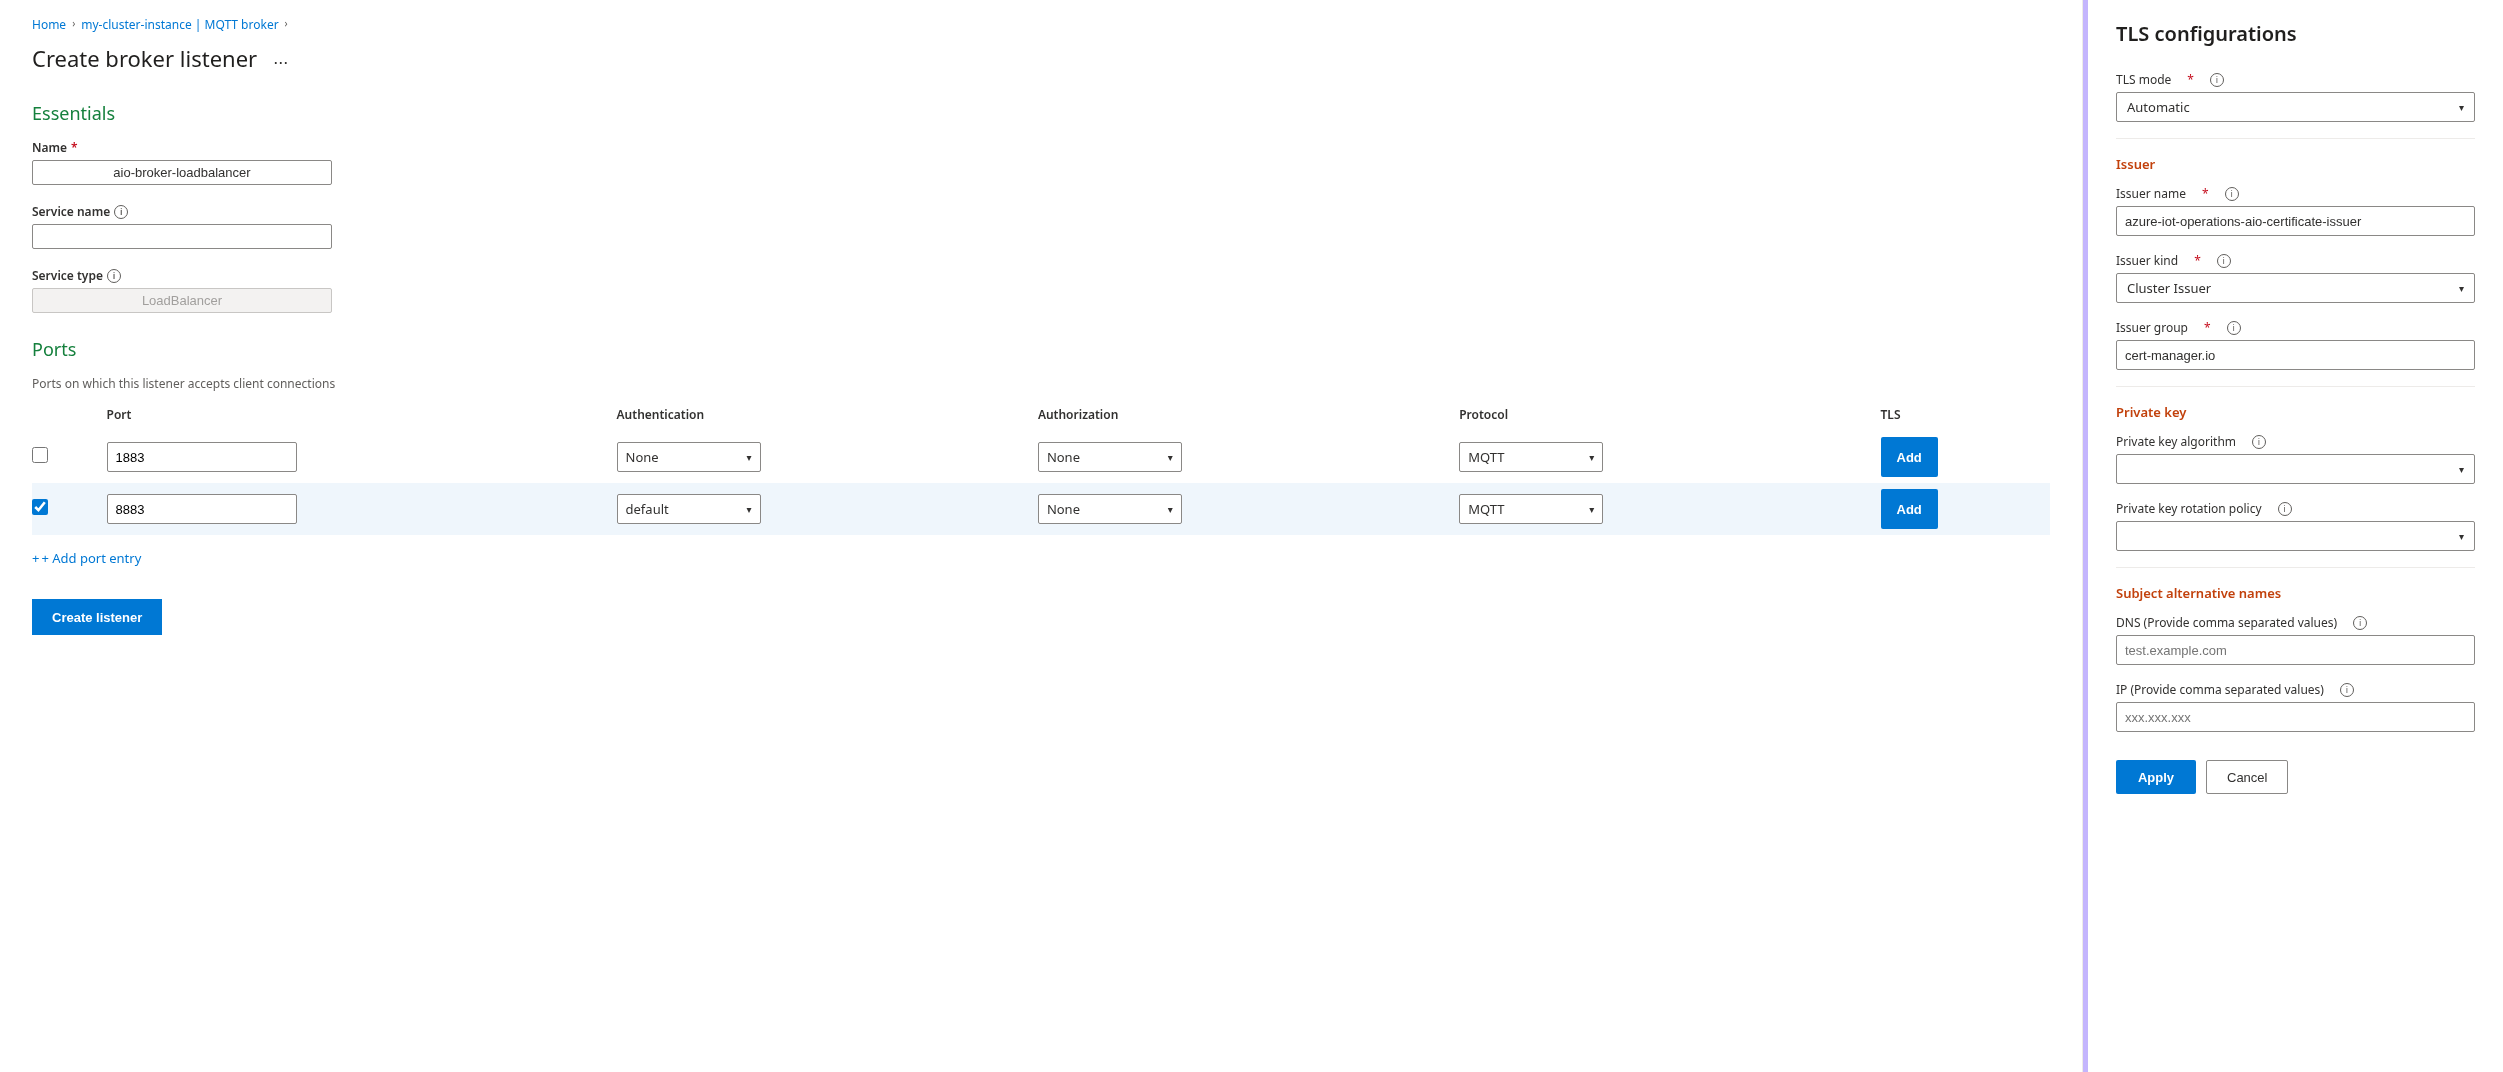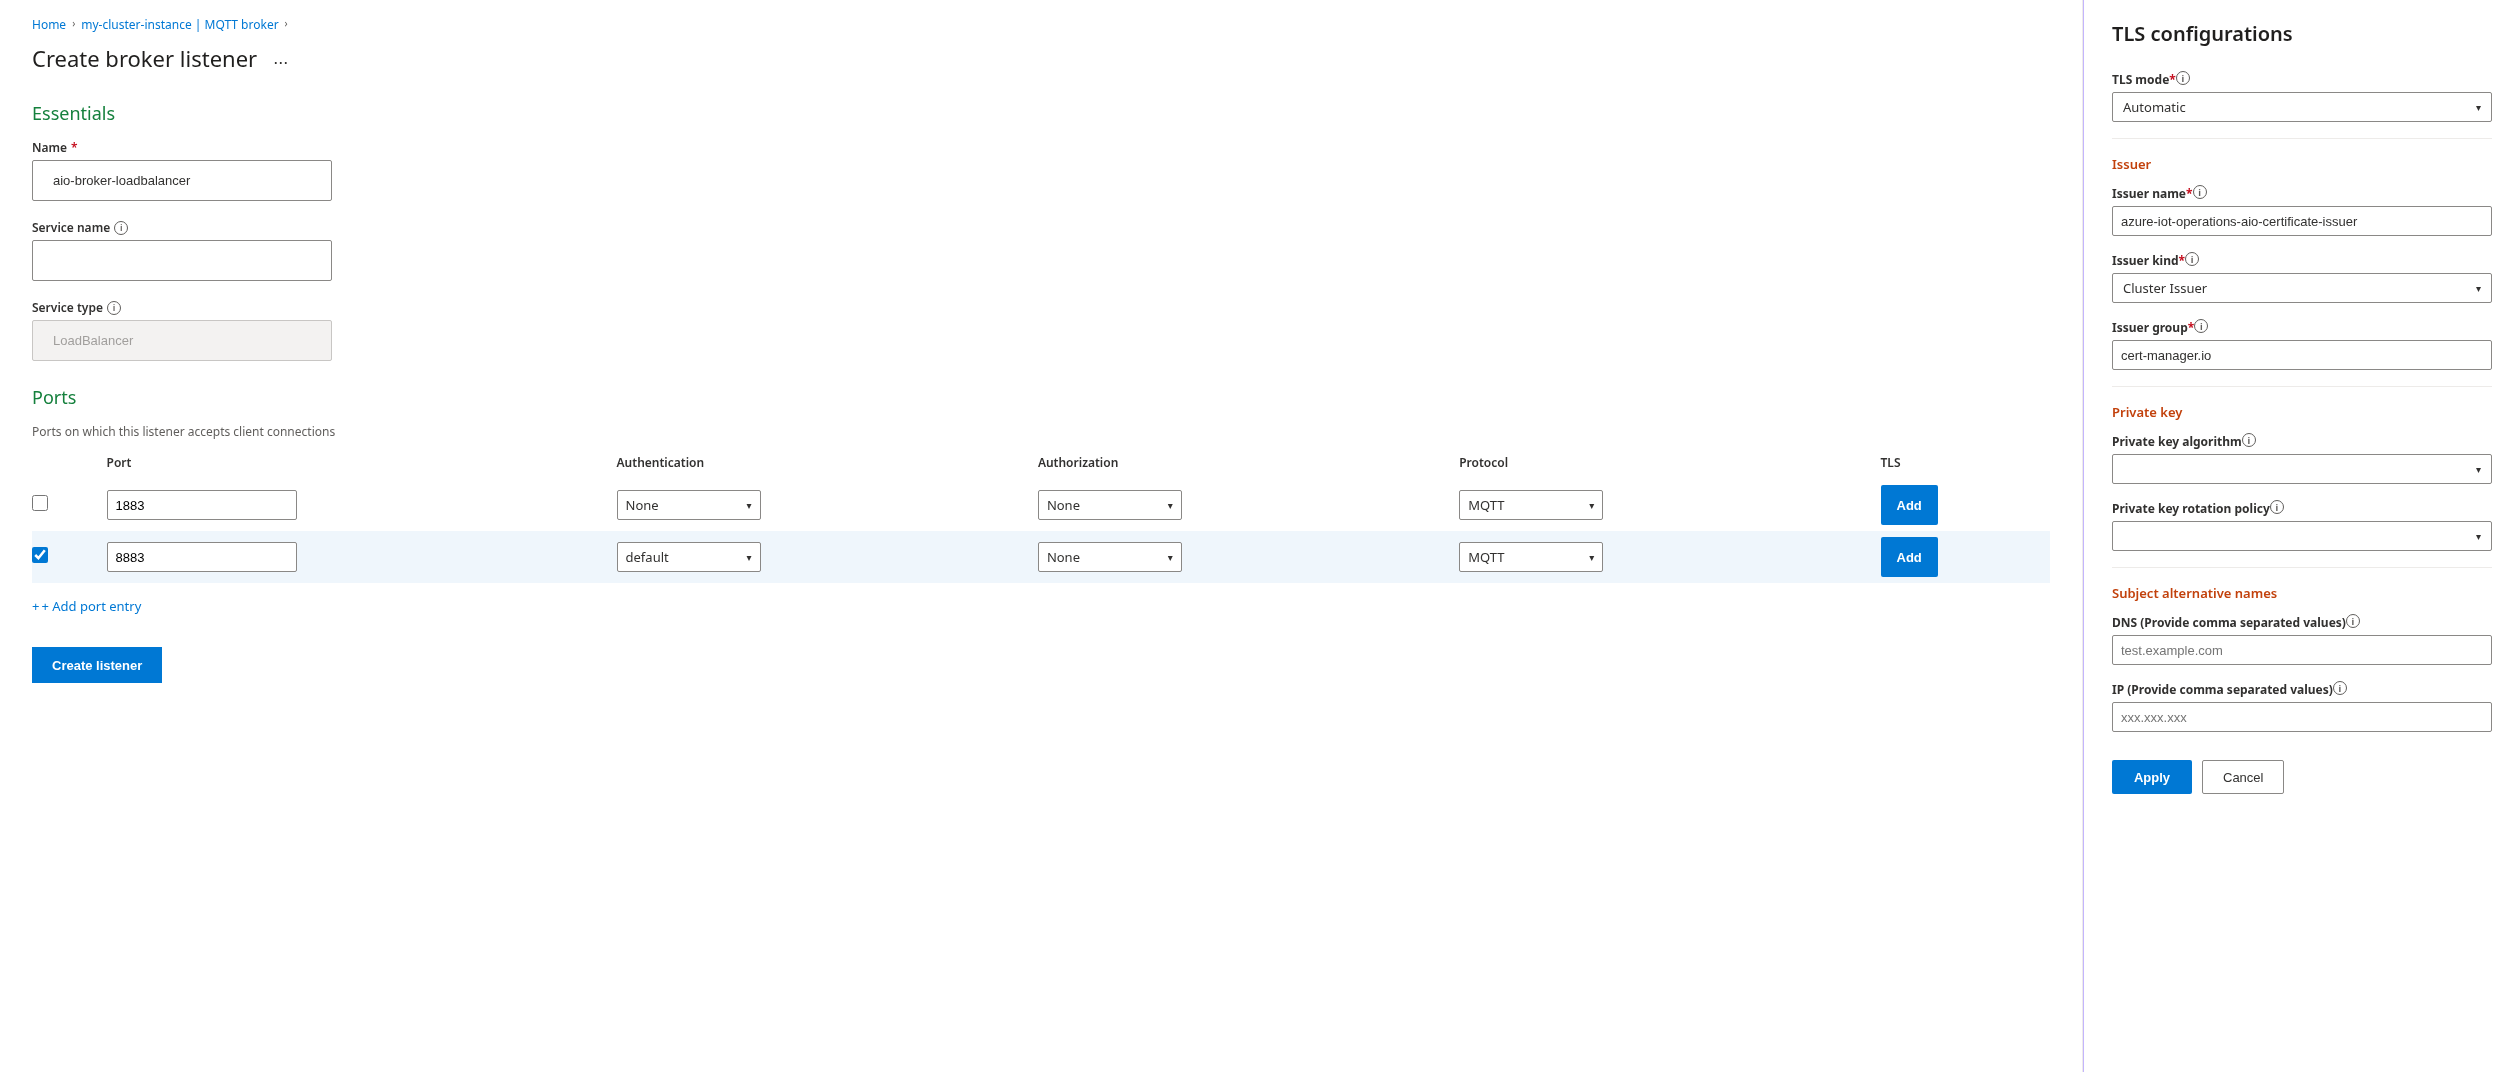--- a/index.html
+++ b/index.html
@@ -90,27 +90,28 @@
       height: 14px;
       border-radius: 50%;
       border: 1px solid #605e5c;
       font-size: 9px;
       color: #605e5c;
       cursor: help;
     }
 
     .text-input {
       width: 300px;
-      height: 41px;
+      height: 25px;
       border: 1px solid #8a8886;
       border-radius: 2px;
-      padding: 4px 20px;
+      padding: 4px 5px;
       font-size: 13px;
       color: #323130;
       outline: none;
+      text-align: center;
     }
     .text-input.disabled, .text-input[disabled] {
       background: #f3f2f1;
       color: #a19f9d;
       border-color: #c8c6c4;
     }
 
     .ports-section {
       margin-top: 24px;
     }
@@ -211,48 +212,48 @@
       padding: 0 20px;
       font-size: 13px;
       font-weight: 600;
       cursor: pointer;
       margin-top: 32px;
     }
 
     
     .right-panel {
       width: 420px;
-      padding: 20px 11px 32px 28px;
+      padding: 20px 28px 32px 28px;
       overflow-y: auto;
       background: #fff;
-      border-left: 1px solid #c4b5fd;
+      border-left: 5px solid #c4b5fd;
     }
     .right-panel-title {
       font-size: 20px;
       font-weight: 600;
       color: #201f1e;
       margin-bottom: 24px;
     }
 
     .divider {
       height: 1px;
       background: #edebe9;
       margin: 16px 0;
     }
 
     .right-field-group {
       margin-bottom: 16px;
     }
     .right-field-label {
       font-size: 12px;
-      font-weight: 700;
+      font-weight: 400;
       margin-bottom: 4px;
       display: flex;
-      align-items: flex-start;
-      gap: 0;
+      align-items: center;
+      gap: 16px;
       color: #323130;
     }
     .right-dropdown {
       display: flex;
       align-items: center;
       justify-content: space-between;
       width: 100%;
       height: 30px;
       border: 1px solid #8a8886;
       border-radius: 2px;

